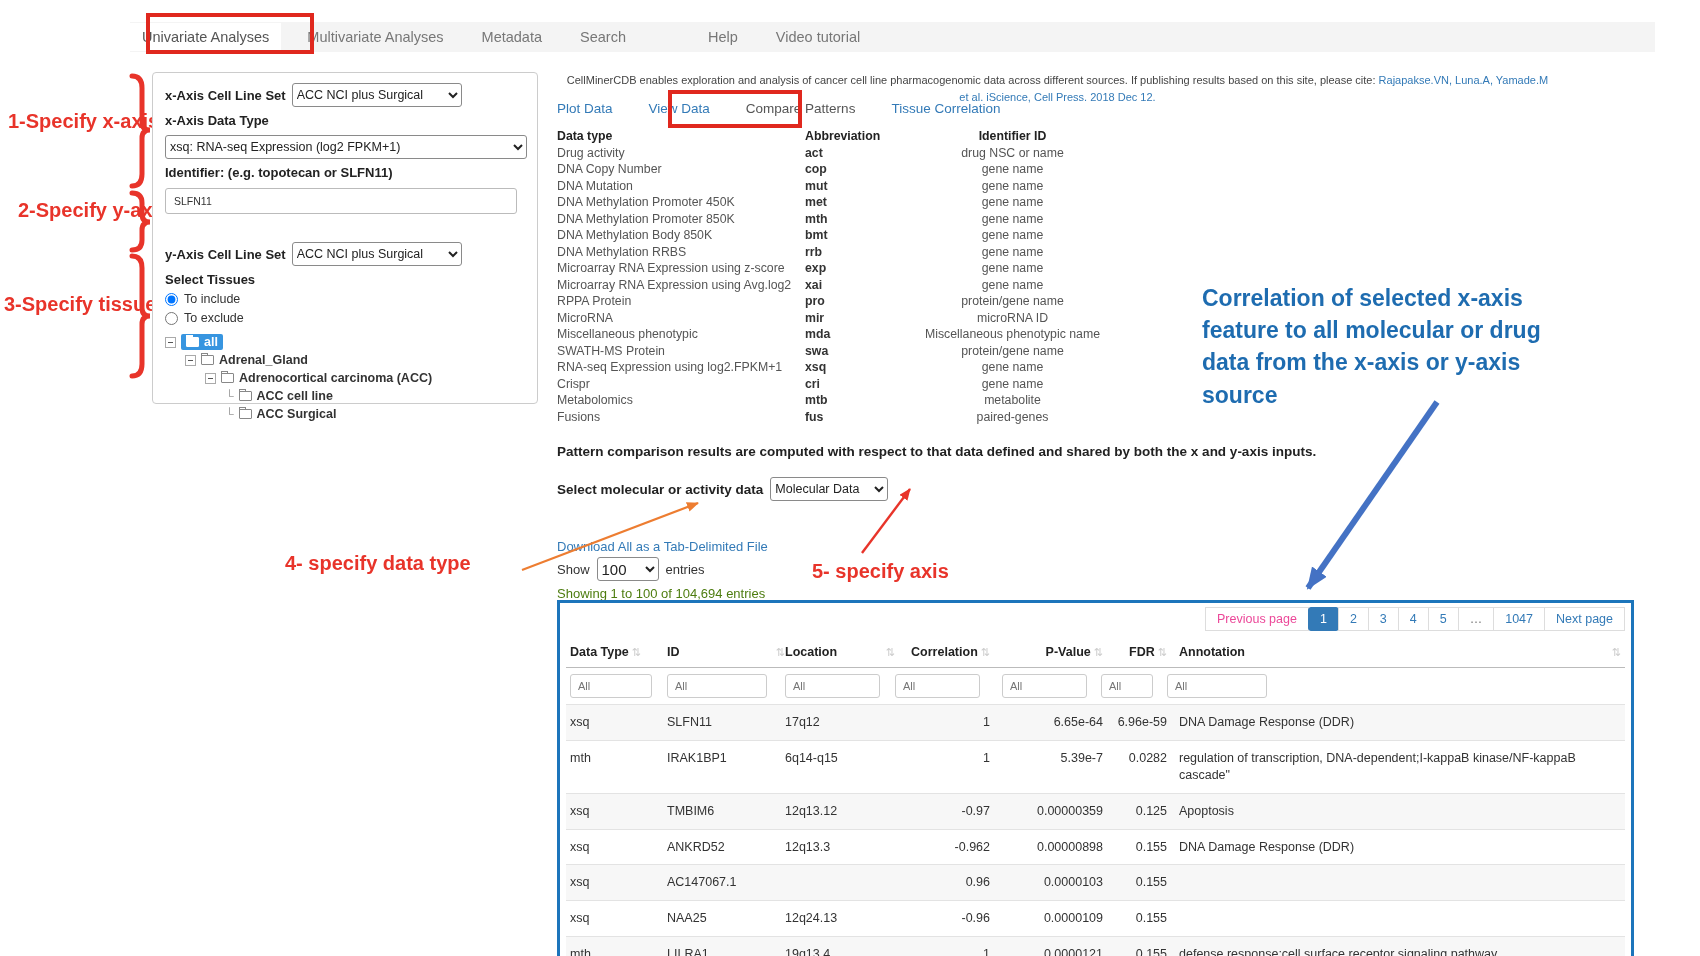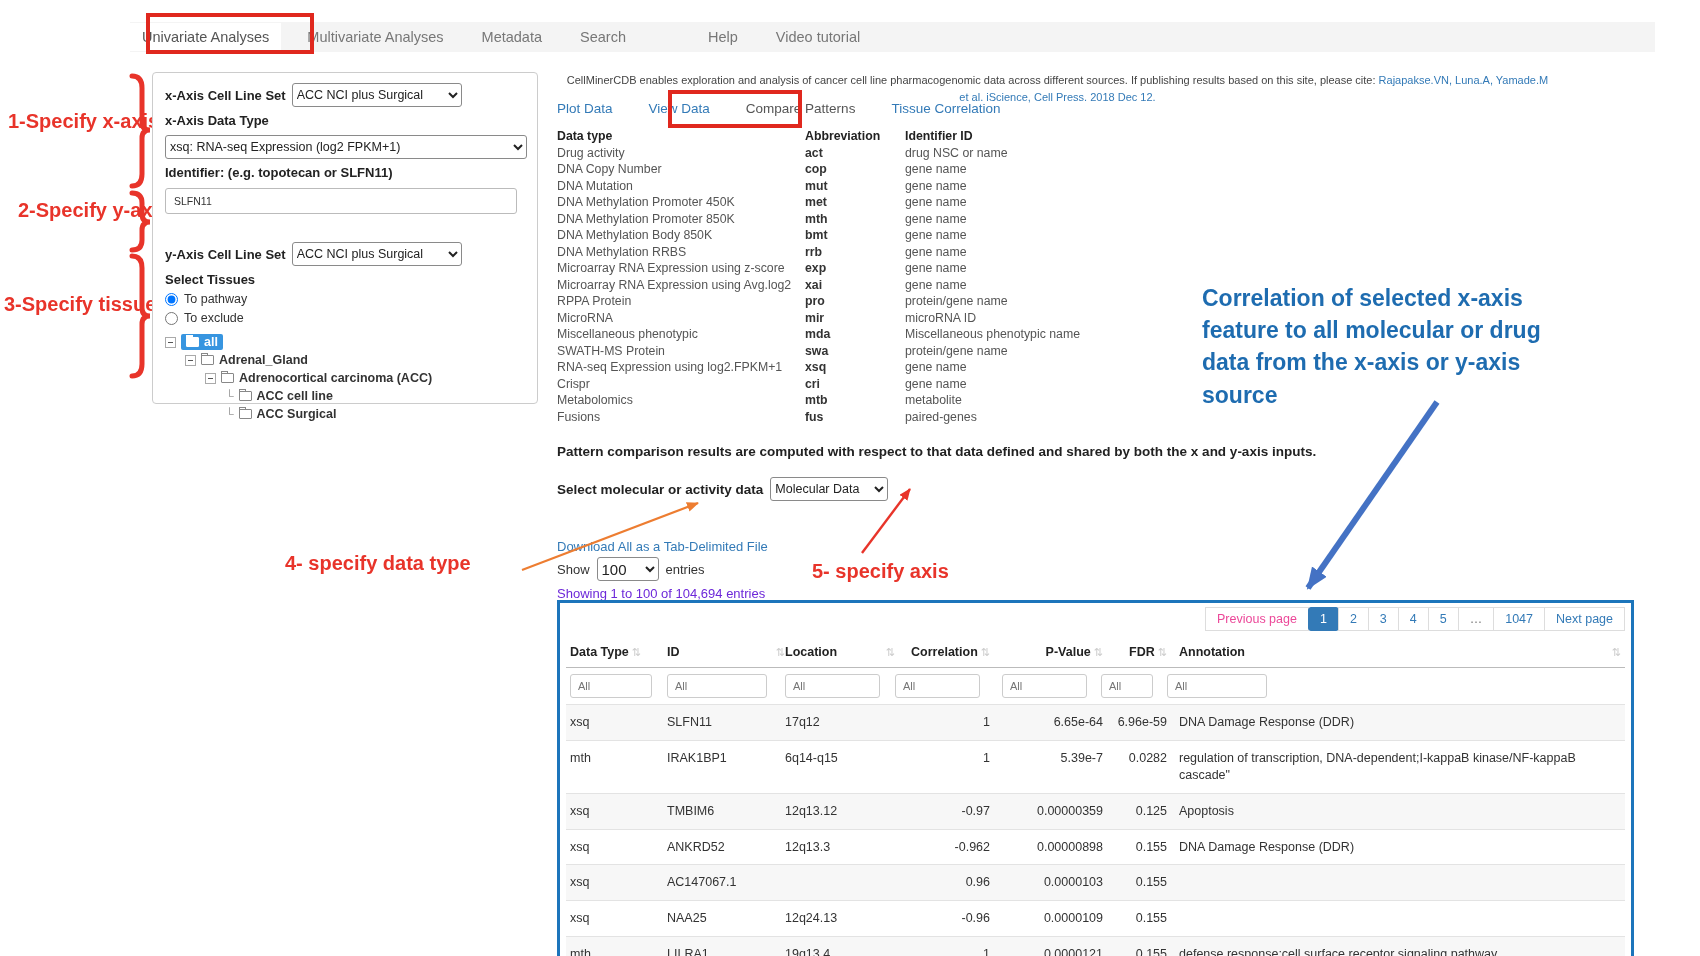--- a/index.html
+++ b/index.html
@@ -57,35 +57,35 @@
               font-size:11px; color:#444; line-height:1.5; }
   .link { color:#337ab7; cursor:pointer; }
   .subtabs { position:absolute; left:557px; top:101px; display:flex; gap:36px; font-size:13.5px; }
   .subtab { color:#337ab7; cursor:pointer; }
   .subtab.active { color:#555; }
 
   .ref-table { position:absolute; left:557px; top:128px; font-size:12.3px; color:#555; }
   .ref-hdr, .ref-row { display:flex; line-height:16.5px; }
   .ref-c1 { width:248px; text-align:left; }
   .ref-c2 { width:100px; text-align:left; font-weight:bold; color:#333; }
-  .ref-c3 { width:215px; text-align:left; }
+  .ref-c3 { width:215px; text-align:center; }
   .ref-hdr div { font-weight:bold; color:#222; }
 
   .pattern-note { position:absolute; left:557px; top:444px; font-weight:bold; font-size:13.5px; color:#222; }
   .sel-mol-row { position:absolute; left:557px; top:477px; display:flex; align-items:center; gap:7px;
                  font-weight:bold; font-size:13.5px; color:#222; }
   .sel-mol { width:118px; }
   .cmp-radios { position:absolute; left:905px; top:477px; font-size:12.8px; color:#333; }
   .cmp-radios .radio-row { margin:0 0 7px 0; }
 
   .dl-link { position:absolute; left:557px; top:539px; font-size:13px; }
   .show-row { position:absolute; left:557px; top:557px; display:flex; align-items:center; gap:7px;
               font-size:13px; color:#333; }
   .show-sel { width:62px; font-size:15px; }
-  .showing { position:absolute; left:557px; top:586px; font-size:13px; color:#6d28d9; }
+  .showing { position:absolute; left:557px; top:586px; font-size:13px; color:#4d7c0f; }
 
   
   .results { position:absolute; left:557px; top:600px; width:1077px; border:3px solid #1c75bb;
              background:#fff; padding:4px 6px 8px 6px; }
   .pag { display:flex; justify-content:flex-end; font-size:12.5px; margin-bottom:8px; }
   .pag-cell { border:1px solid #ddd; margin-left:-1px; padding:4px 11px; color:#337ab7; cursor:pointer; }
   .pag-cell.prev { color:#ec4899; }
   .pag-cell.dots { color:#777; }
   .pag-cell.active { background:#337ab7; border-color:#337ab7; color:#fff; border-radius:3px; }
 
@@ -150,21 +150,21 @@
 
     <div class="inline-lab" style="margin-top:28px;">
       <span class="flabel">y-Axis Cell Line Set</span>
       <select class="sel-cls">
         <option>ACC NCI plus Surgical</option>
       </select>
     </div>
     <div class="frow flabel">Select Tissues</div>
     <div class="radio-row">
       <input type="radio" name="tissues" checked="" style="">
-      <span>To pathway</span>
+      <span>To include</span>
     </div>
     <div class="radio-row">
       <input type="radio" name="tissues" style="">
       <span>To exclude</span>
     </div>
 
     <div class="tree">
       <div class="trow">
         <span class="toggle"></span>
         <span class="sel-node">

